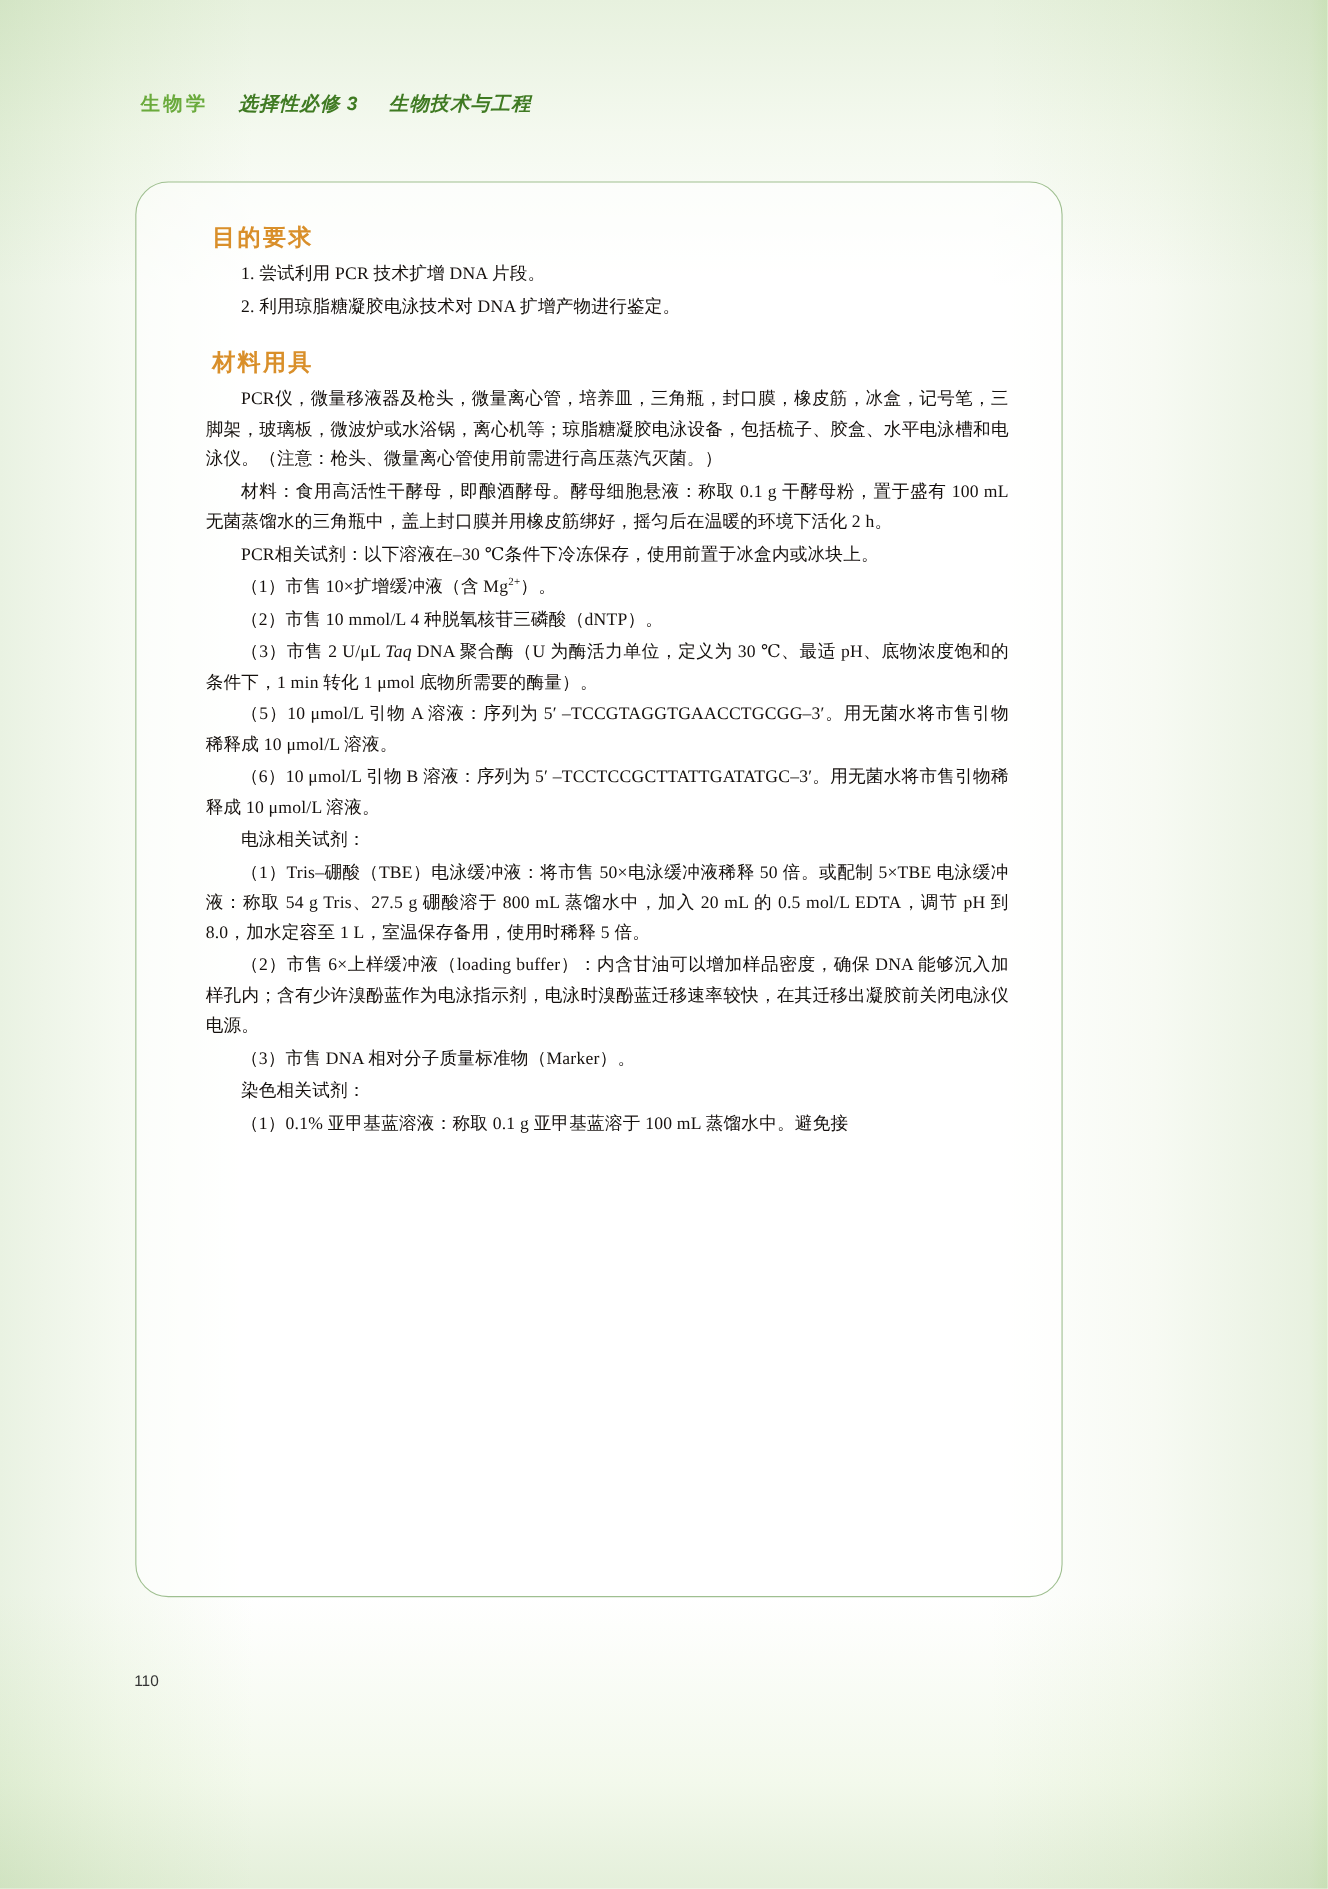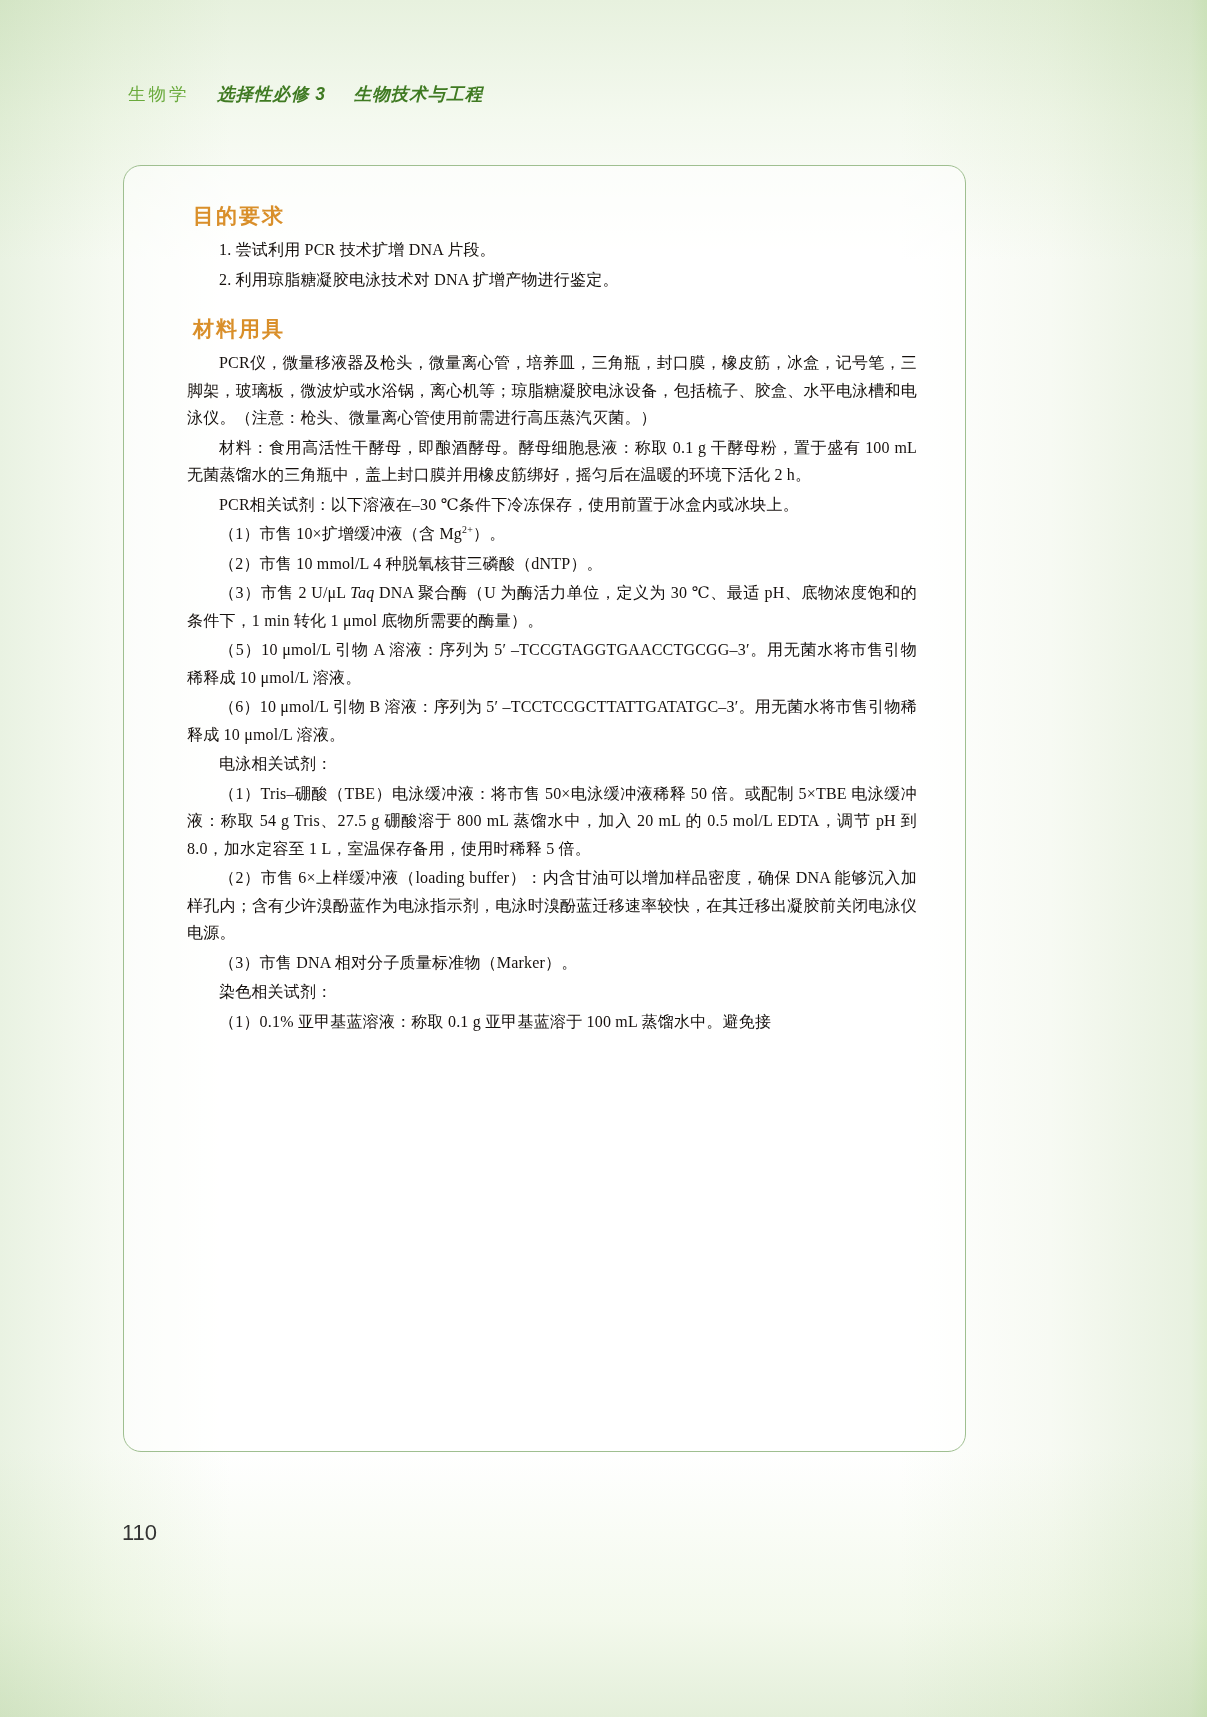--- a/index.html
+++ b/index.html
@@ -41,21 +41,21 @@
     position: absolute;
     left: 128px;
     top: 82px;
     white-space: nowrap;
     font-family: "Liberation Sans", "DejaVu Sans", sans-serif;
     font-size: 17.5px;
     letter-spacing: 0.5px;
   }
   .header .subject {
     color: #6aaa3c;
-    font-weight: normal;
+    font-weight: bold;
     letter-spacing: 3px;
   }
   .header .course {
     color: #3f7a22;
     font-style: italic;
     font-weight: bold;
     margin-left: 22px;
     letter-spacing: 1px;
   }
   .header .course .sep {
@@ -63,21 +63,21 @@
     width: 16px;
   }
 
   .card {
     position: absolute;
     left: 123px;
     top: 165px;
     width: 843px;
     height: 1287px;
     border: 1.6px solid #9fbf90;
-    border-radius: 18px;
+    border-radius: 30px;
     background: rgba(255,255,255,0.55);
     box-sizing: border-box;
   }
 
   .card-inner {
     position: absolute;
     left: 63px;
     top: 36px;
     width: 730px;
   }
@@ -115,21 +115,21 @@
   sup {
     font-size: 0.62em;
     vertical-align: super;
   }
 
   .page-number {
     position: absolute;
     left: 122px;
     top: 1520px;
     font-family: "Liberation Sans", "DejaVu Sans", sans-serif;
-    font-size: 22px;
+    font-size: 14px;
     color: #333;
   }
 </style>
 </head>
 <body>
 
 <div class="page">
 
   <div class="header">
     <span class="subject">生物学</span>

